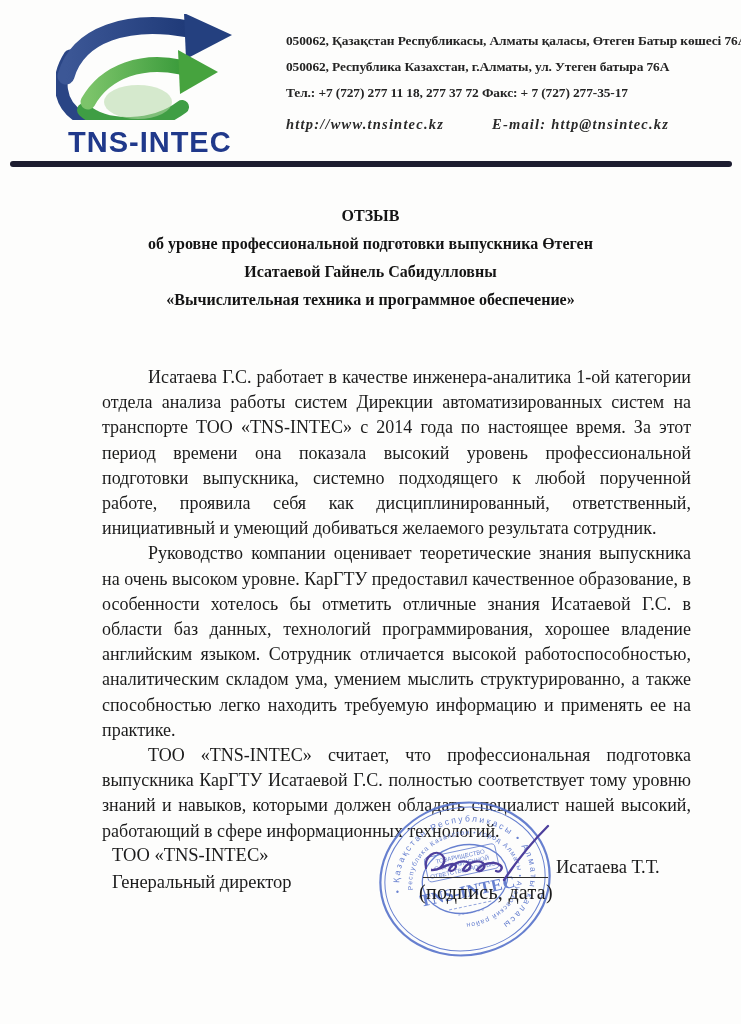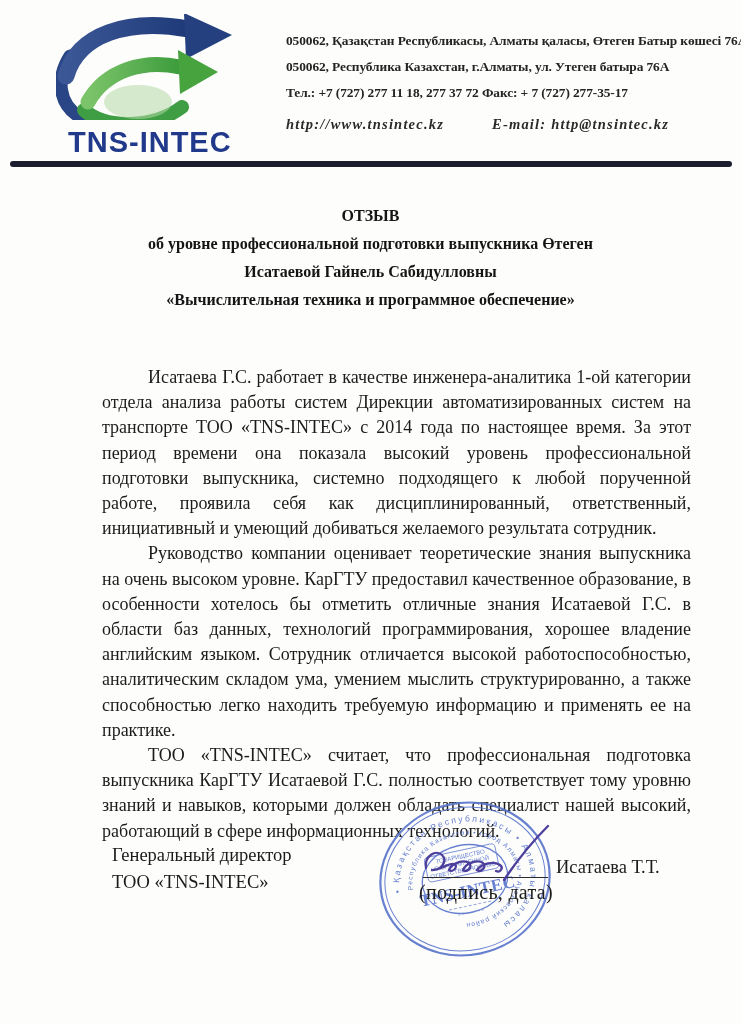--- a/index.html
+++ b/index.html
@@ -105,22 +105,22 @@
     <div>«Вычислительная техника и программное обеспечение»</div>
   </div>
 
   <div class="body-text">
     <p>Исатаева Г.С. работает в качестве инженера-аналитика 1-ой категории отдела анализа работы систем Дирекции автоматизированных систем на транспорте ТОО «TNS-INTEC» с 2014 года по настоящее время. За этот период времени она показала высокий уровень профессиональной подготовки выпускника, системно подходящего к любой порученной работе, проявила себя как дисциплинированный, ответственный, инициативный и умеющий добиваться желаемого результата сотрудник.</p>
     <p>Руководство компании оценивает теоретические знания выпускника на очень высоком уровне. КарГТУ предоставил качественное образование, в особенности хотелось бы отметить отличные знания Исатаевой Г.С. в области баз данных, технологий программирования, хорошее владение английским языком. Сотрудник отличается высокой работоспособностью, аналитическим складом ума, умением мыслить структурированно, а также способностью легко находить требуемую информацию и применять ее на практике.</p>
     <p>ТОО «TNS-INTEC» считает, что профессиональная подготовка выпускника КарГТУ Исатаевой Г.С. полностью соответствует тому уровню знаний и навыков, которыми должен обладать специалист нашей высокий, работающий в сфере информационных технологий.</p>
   </div>
 
   <div class="sig-left">
+    <div>ТОО «TNS-INTEC»</div>
     <div>Генеральный директор</div>
-    <div>ТОО «TNS-INTEC»</div>
   </div>
 
   <svg class="stamp" viewBox="0 0 188 170">
     <g transform="rotate(-12 94 85)" fill="none" stroke="#5b76cc">
       <ellipse cx="94" cy="85" rx="85" ry="76" stroke-width="2.2"></ellipse>
       <ellipse cx="94" cy="85" rx="80.5" ry="71.5" stroke-width="1"></ellipse>
       <ellipse cx="94" cy="85" rx="43" ry="34" stroke-width="1.3"></ellipse>
       <rect x="58" y="56" width="72" height="25" rx="4" stroke-width="0.8"></rect>
       <path id="st-outer" d="M 28 85 A 66 57 0 1 1 160 85 A 66 57 0 1 1 28 85" stroke="none"></path>
       <path id="st-inner" d="M 41 85 A 53 44 0 1 1 147 85 A 53 44 0 1 1 41 85" stroke="none"></path>

